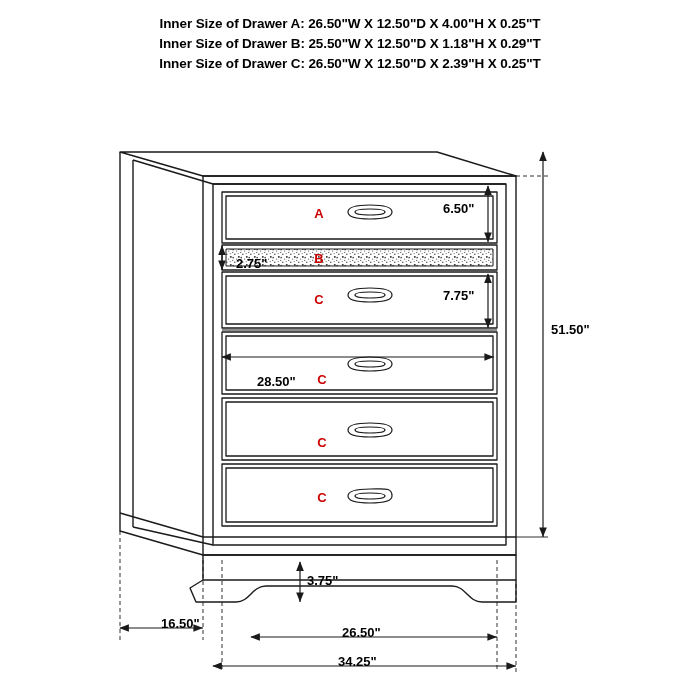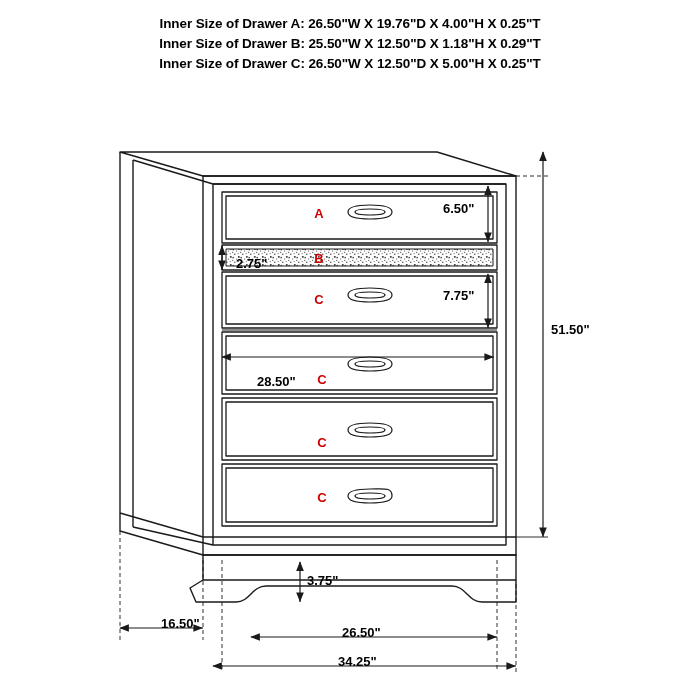--- a/index.html
+++ b/index.html
@@ -53,23 +53,23 @@
     font-weight: bold;
     fill: #cc0000;
   }
 </style>
 </head>
 <body>
 
 <div id="stage">
 
   <div class="spec-block">
-    <div class="spec-line">Inner Size of Drawer A: 26.50"W X 19.76"D X 4.00"H X 0.25"T</div>
+    <div class="spec-line">Inner Size of Drawer A: 26.50"W X 12.50"D X 4.00"H X 0.25"T</div>
     <div class="spec-line">Inner Size of Drawer B: 25.50"W X 12.50"D X 1.18"H X 0.29"T</div>
-    <div class="spec-line">Inner Size of Drawer C: 26.50"W X 12.50"D X 5.00"H X 0.25"T</div>
+    <div class="spec-line">Inner Size of Drawer C: 26.50"W X 12.50"D X 2.39"H X 0.25"T</div>
   </div>
 
   <svg id="diagram" viewBox="0 0 700 700">
     <defs>
       <marker id="arrowEnd" markerWidth="9" markerHeight="9" refX="8" refY="3.2" orient="auto" markerUnits="strokeWidth">
         <path d="M0,0 L8,3.2 L0,6.4 z" fill="#1a1a1a"></path>
       </marker>
       <marker id="arrowStart" markerWidth="9" markerHeight="9" refX="0.6" refY="3.2" orient="auto" markerUnits="strokeWidth">
         <path d="M8,0 L0,3.2 L8,6.4 z" fill="#1a1a1a"></path>
       </marker>

